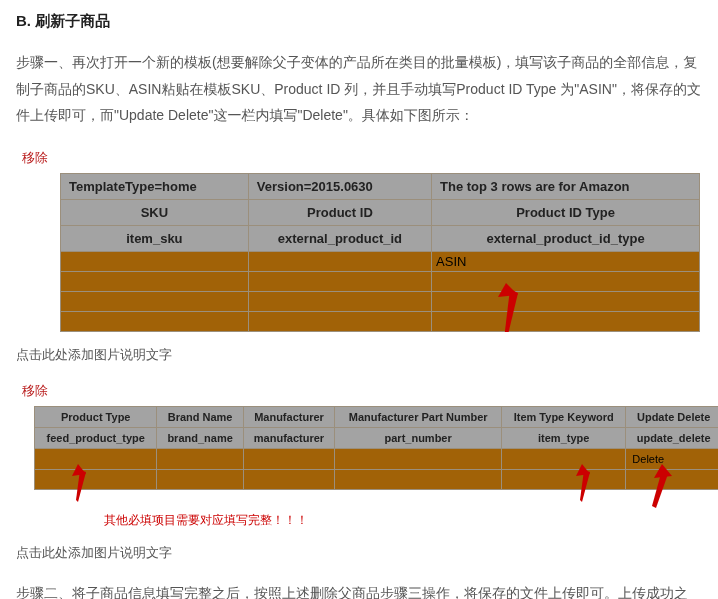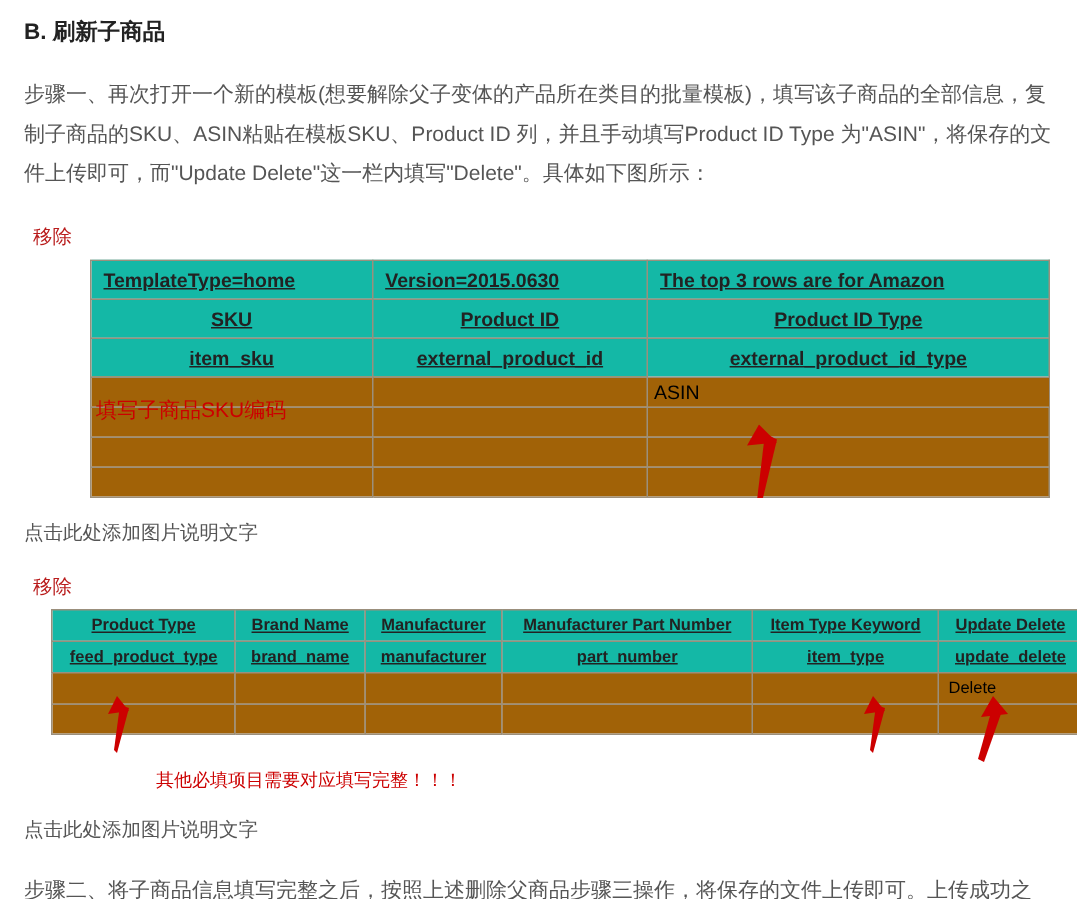--- a/index.html
+++ b/index.html
@@ -39,24 +39,23 @@
     background: #fff;
   }
   table.sheet th, table.sheet td {
     border: 1px solid #9b8f7c;
     padding: 5px 8px;
     text-align: center;
     font-size: 13px;
     white-space: nowrap;
   }
   table.sheet th {
-    background: #14b8a6;
+    background: #a3a3a3;
     font-weight: bold;
     color: #222;
-    text-decoration: underline;
   }
   table.sheet tr.meta th { font-weight: bold; }
   table.sheet tr.data td {
     background: #a16207;
     text-align: left;
     height: 20px;
   }
   .caption-link {
     color: #555;
     font-size: 13px;
@@ -129,21 +128,20 @@
           <td></td>
           <td></td>
         </tr>
     <tr class="data">
           <td></td>
           <td></td>
           <td></td>
         </tr>
   </tbody>
     </table>
-  <div class="overlay-red" style="left:4px; top:92px;">填写子商品SKU编码</div>
   <svg class="arrow" style="left:438px; top:110px;" width="30" height="60">
     <polygon points="6,56 12,6 20,10 8,60" fill="#c00"></polygon>
     <polygon points="8,0 0,14 20,12" fill="#c00"></polygon>
   </svg>
 </div>
 
 <p class="caption-link">点击此处添加图片说明文字</p>
 
 <div class="remove-label">移除</div>
 

